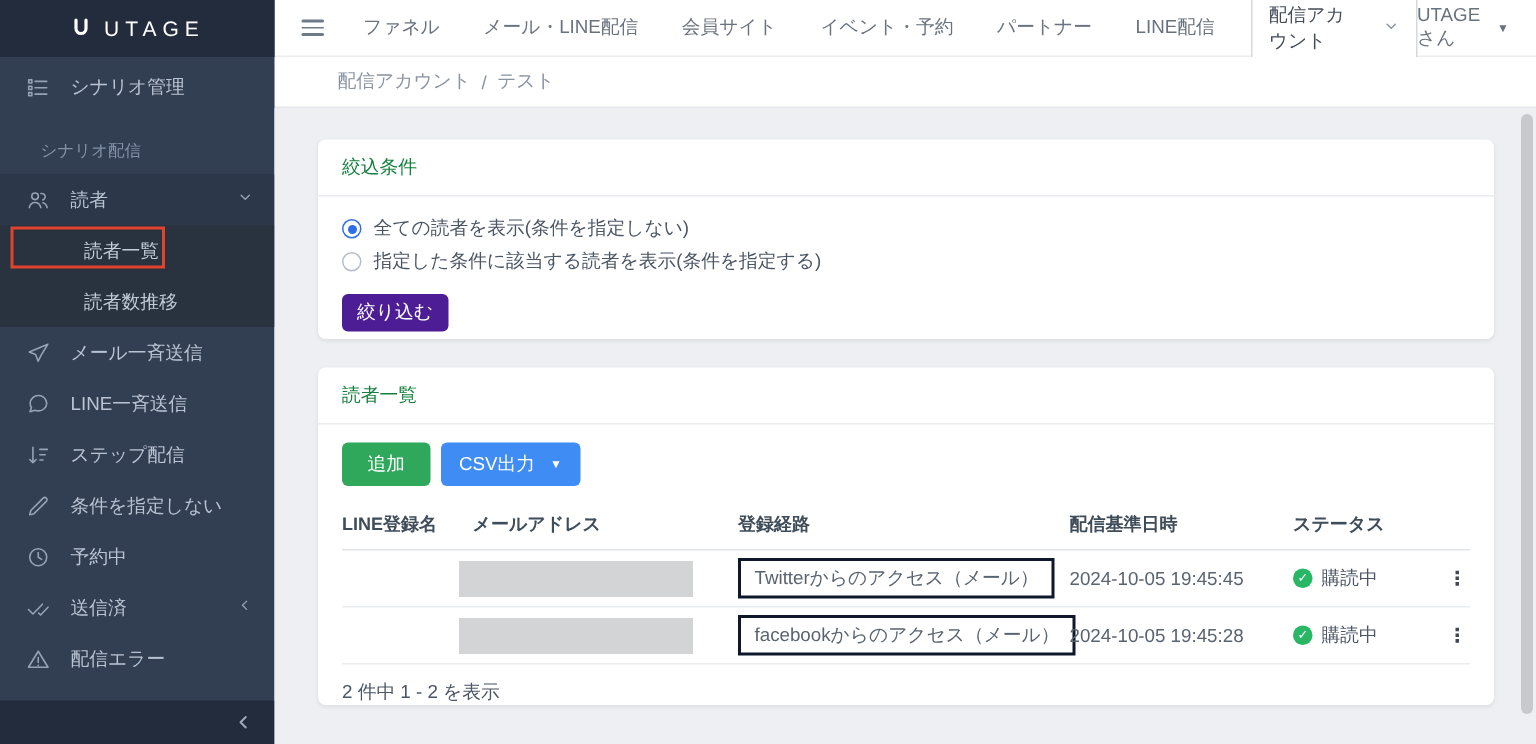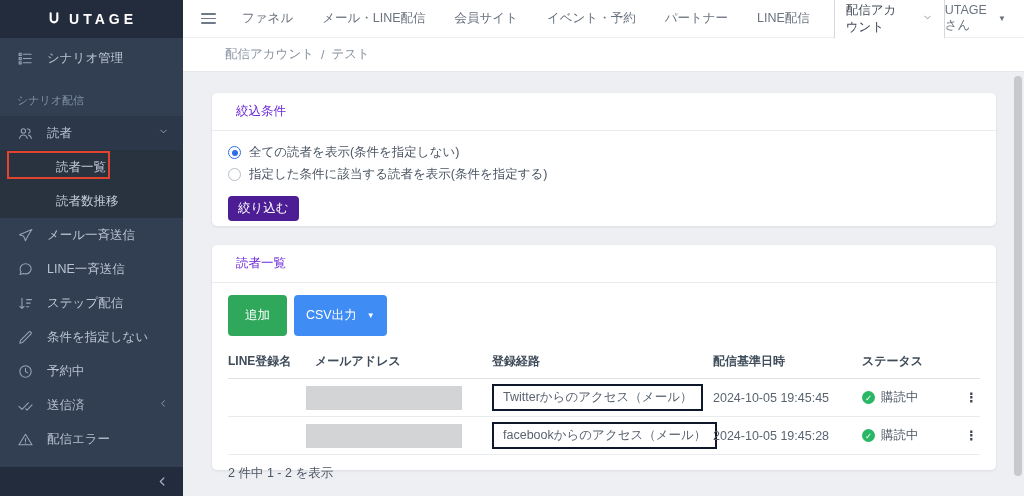--- a/index.html
+++ b/index.html
@@ -3,26 +3,26 @@
 <meta charset="utf-8">
 <style>
   * { margin:0; padding:0; box-sizing:border-box; }
   html,body { width:1024px; height:496px; overflow:hidden; }
   body { font-family:"Liberation Sans","DejaVu Sans",sans-serif; background:#edeff2; font-size:12.5px; }
   .app { display:flex; width:1024px; height:496px; }
 
   
   .sidebar { position:relative; width:183px; height:496px; background:#323e52; flex:0 0 183px; }
   .logo-area { height:38px; background:#222c3d; display:flex; align-items:center; justify-content:center; gap:7px; }
-  .logo-text { color:#ffffff; font-weight:bold; font-size:14px; letter-spacing:4px; }
+  .logo-text { color:#ffffff; font-weight:normal; font-size:14px; letter-spacing:4px; }
   .nav-item { height:34px; display:flex; align-items:center; gap:13px; padding:0 14px 0 17px; color:#b9c3d2; cursor:pointer; }
   .nav-item .ico { width:17px; height:17px; flex:0 0 17px; color:#96a3b6; display:flex; align-items:center; justify-content:center; }
   .nav-item svg { width:17px; height:17px; stroke:#96a3b6; fill:none; stroke-width:1.5; stroke-linecap:round; stroke-linejoin:round; }
   .first-item { margin-top:3px; }
-  .section-label { padding:18px 17px 8px; font-size:11px; color:#8292a6; }
+  .section-label { padding:18px 27px 8px; font-size:11px; color:#8292a6; }
   .group-block { background:#2c3749; }
   .group-head { justify-content:flex-start; }
   .group-head .chev { margin-left:auto; }
   .chev svg { width:11px; height:11px; stroke:#96a3b6; fill:none; stroke-width:2; stroke-linecap:round; stroke-linejoin:round; }
   .sub-block { background:#28333f; }
   .sub-item { padding-left:56px; color:#c3ccd9; }
   .annotation-sidebar { position:absolute; left:7px; top:151px; width:103px; height:28px; border:2px solid #e2432e; pointer-events:none; }
   .sidebar-footer { position:absolute; left:0; bottom:0; width:183px; height:29px; background:#222c3d; display:flex; align-items:center; justify-content:flex-end; padding-right:14px; }
   .sidebar-footer svg { width:13px; height:13px; stroke:#9fabbd; fill:none; stroke-width:2.4; stroke-linecap:round; stroke-linejoin:round; }
 
@@ -36,38 +36,38 @@
   .account-select { margin-left:24px; border:1px solid #d5d8dd; border-radius:4px; padding:5px 11px; display:flex; align-items:center; gap:22px; color:#434c59; cursor:pointer; background:#fff; }
   .account-select .chev svg { stroke:#8a93a0; }
   .user-menu { margin-left:auto; display:flex; align-items:center; gap:7px; color:#69727f; cursor:pointer; }
   .caret { font-size:8px; color:#69727f; }
 
   .breadcrumb-bar { height:34px; background:#ffffff; border-bottom:1px solid #e3e6ea; display:flex; align-items:center; padding-left:42px; color:#8a93a2; }
   .breadcrumb-bar .sep { margin:0 7px; }
 
   .content { flex:1; background:#edeff2; padding:21px 28px 0 29px; position:relative; }
   .card { background:#ffffff; border-radius:5px; box-shadow:0 1px 3px rgba(20,30,50,.08); }
-  .card-header { padding:10px 24px; border-bottom:1px solid #e9ebee; color:#6d28d9; }
+  .card-header { padding:10px 16px; border-bottom:1px solid #e9ebee; color:#15803d; }
 
   
   .filter-card { height:133px; margin-bottom:19px; }
   .filter-body { padding:13px 16px; }
   .radio-row { display:flex; align-items:center; gap:8px; margin-bottom:5px; color:#4b5563; cursor:pointer; }
   .radio { width:13px; height:13px; border-radius:50%; border:1px solid #b7bdc7; background:#fff; position:relative; flex:0 0 13px; }
   .radio.checked { border-color:#2e6fe8; }
   .radio.checked::after { content:""; position:absolute; left:2.5px; top:2.5px; width:6px; height:6px; border-radius:50%; background:#2e6fe8; }
   .btn { border:none; border-radius:4px; color:#fff; font-size:12.5px; cursor:pointer; font-family:inherit; }
   .btn-green { background:#4c1d95; padding:4px 10px; margin-top:8px; }
 
   
   .readers-card { height:225px; }
   .readers-body { padding:12px 16px 0; }
   .btn-row { display:flex; gap:7px; }
   .btn-add { background:#2fa85c; padding:6px 17px; margin-top:0; }
-  .btn-csv { background:#3e8cf4; padding:12px 12px; display:flex; align-items:center; gap:10px; }
+  .btn-csv { background:#3e8cf4; padding:0 12px; display:flex; align-items:center; gap:10px; }
   .btn-csv .caret { color:#fff; }
 
   .rtable { margin-top:17px; }
   .trow { display:grid; grid-template-columns:87px 177px 221px 149px 103px 1fr; align-items:center; }
   .thead { color:#3f4c5a; font-weight:bold; font-size:12px; padding-bottom:8px; border-bottom:1px solid #dfe3e8; }
   .tbody-row { height:38px; border-bottom:1px solid #e9ecef; color:#5a6470; }
   .redacted { width:156px; height:24px; background:#d3d4d6; margin-left:-9px; }
   .route-annot { display:inline-block; border:2px solid #0f172a; padding:3px 9px; color:#5a6470; white-space:nowrap; }
   .status-cell { display:flex; align-items:center; gap:6px; color:#4b5563; }
   .check-badge { width:13px; height:13px; border-radius:50%; background:#29b765; color:#fff; font-size:8.5px; display:flex; align-items:center; justify-content:center; font-weight:bold; }

